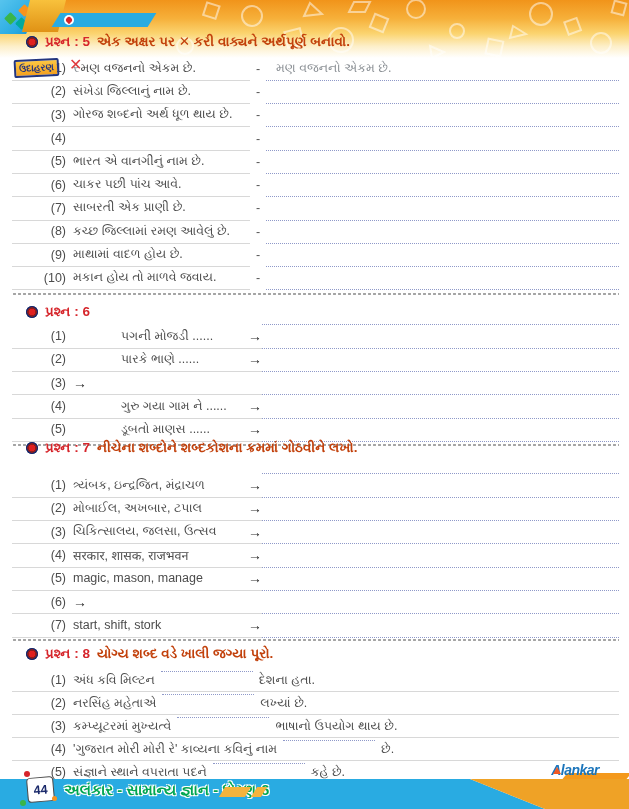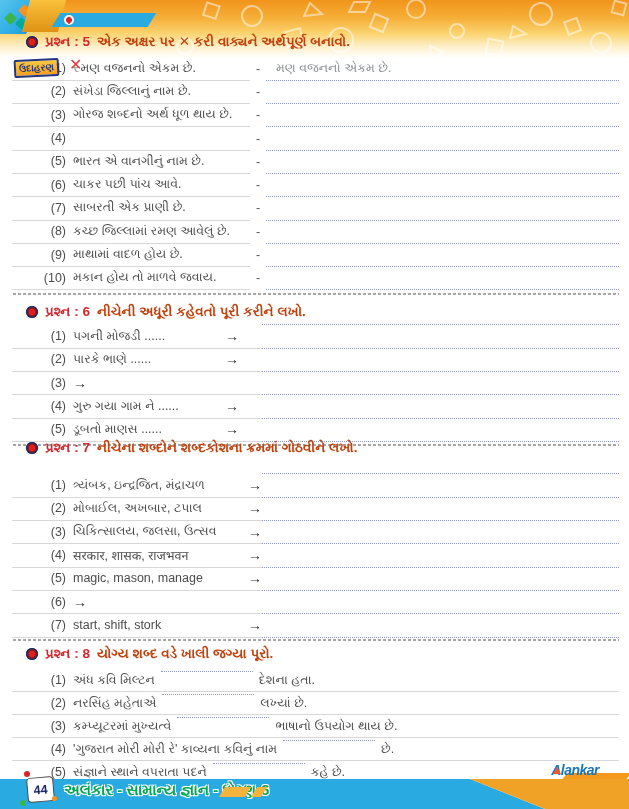--- a/index.html
+++ b/index.html
@@ -56,21 +56,21 @@
   
   .qlist{position:absolute;left:12px;right:10px;}
   .row{display:flex;align-items:center;font-size:12.5px;}
   .q5row,.q6row,.q7row{height:23.3px;}
   .q8row{height:22px;border-bottom:1px solid #d8d8d8;}
   .num{width:54px;text-align:right;padding-right:7px;flex:0 0 auto;color:#4c4c4c;}
   .left{display:flex;align-items:center;height:100%;border-bottom:1px solid #d8d8d8;flex:0 0 auto;}
   .left-q5{width:238px;}
   .left-q6,.left-q7{width:250px;}
   .itext{white-space:nowrap;overflow:hidden;}
-  .itext-q6{width:152px;}
+  .itext-q6{width:152px;margin-left:48px;}
   .itext-q7{width:176px;}
   .arrow{color:#2b2b2b;font-size:14px;flex:0 0 auto;}
   .dash{width:16px;text-align:center;color:#555;flex:0 0 auto;}
   .ans{
     flex:1;height:100%;display:flex;align-items:center;padding-left:10px;
     border-bottom:1px dotted #8f99c9;min-width:0;
   }
   .q5list .row:first-child .ans,
   .q6list .row:first-child .ans,
   .q7list .row:first-child .ans{border-top:1px dotted #8f99c9;}
@@ -281,21 +281,20 @@
     <span class="dash">-</span>
     <div class="ans"></div>
   </div>
 </div>
 
 <div class="dots-sep" style="top:292px;"></div>
 
 <div class="qhead" style="top:296px;margin-top:8px;">
   <span class="bullet"></span>
   <span class="qlabel">પ્રશ્ન : 6</span>
-  <span class="qtitle">નીચેની અધૂરી કહેવતો પૂરી કરીને લખો.</span>
 </div>
 
 <div class="qlist q6list" style="top:325px;">
   <div class="row q6row">
     <div class="left left-q6">
       <span class="num">(1)</span>
       <span class="itext itext-q6">પગની મોજડી ......</span>
       <span class="arrow">→</span>
     </div>
     <div class="ans"></div>

